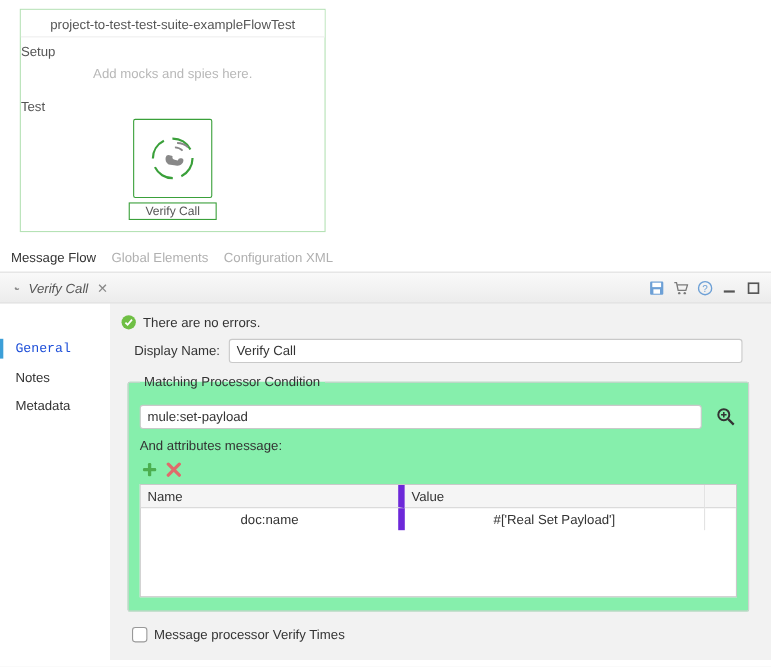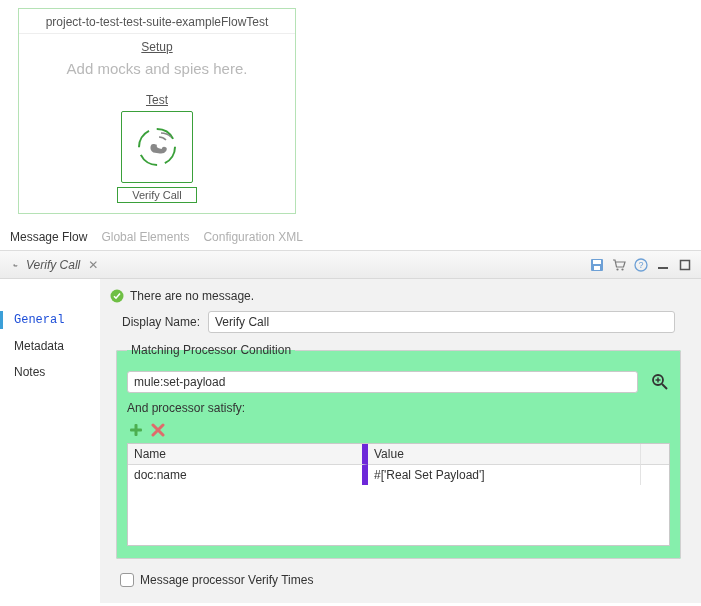--- a/index.html
+++ b/index.html
@@ -23,29 +23,27 @@
   }
   .flow-title {
     background: #fff;
     text-align: center;
     padding: 6px 4px 4px 4px;
     font-size: 12px;
     color: #555;
     border-bottom: 1px solid #eee;
   }
   .section-label {
-    text-align: center;
     font-size: 12px;
     color: #555;
     margin-top: 6px;
-    text-decoration: underline;
   }
   .section-hint {
     text-align: center;
-    font-size: 15px;
+    font-size: 12px;
     color: #b8b8b8;
     padding: 6px 10px 10px 10px;
   }
   .node-wrap {
     display: flex;
     flex-direction: column;
     align-items: center;
     margin: 4px auto 0 auto;
   }
   .node-box {
@@ -184,21 +182,21 @@
     font-size: 12px;
   }
   .ghead .gcell {
     background: #f5f5f5;
     border-bottom: 1px solid #d9d9d9;
     color: #333;
   }
   .gc-name { flex: 0 0 240px; border-right: 6px solid #6d28d9; }
   .gc-val  { flex: 1; border-right: 1px solid #e3e3e3; }
   .gc-end  { flex: 0 0 28px; }
-  .gbody { height: 80px; }
+  .gbody { height: 80px; text-align: center; }
   .gbody .grow .gcell { border-bottom: none; }
   .check-row {
     display:flex; align-items:center; gap:6px;
     margin: 14px 6px 0 10px;
   }
   .chk {
     width: 14px; height: 14px;
     border: 1px solid #999;
     border-radius: 3px;
     background: #fff;
@@ -281,31 +279,31 @@
             <rect x="1.5" y="1.5" width="9" height="9" fill="none" stroke="#555" stroke-width="1.5"></rect>
           </svg>
       </span>
     </div>
   </div>
 
   <div class="panel-body">
 
     <div class="sidetabs">
       <div class="sidetab active">General</div>
+      <div class="sidetab">Notes</div>
       <div class="sidetab">Metadata</div>
-      <div class="sidetab">Notes</div>
     </div>
 
     <div class="form">
       <div class="status-row">
         <svg width="14" height="14" viewBox="0 0 14 14">
           <circle cx="7" cy="7" r="6.5" fill="#6fbf44"></circle>
             <path d="M4 7.2l2 2 4-4.6" fill="none" stroke="#fff" stroke-width="1.6"></path>
         </svg>
-        <span class="status-text">There are no message.</span>
+        <span class="status-text">There are no errors.</span>
       </div>
 
       <div class="row">
         <span class="label">Display Name:</span>
         <input type="text" class="fld" value="Verify Call" style="">
       </div>
 
       <fieldset class="group">
         <legend>Matching Processor Condition</legend>
 
@@ -314,21 +312,21 @@
           <span class="mag-btn">
             <svg width="18" height="18" viewBox="0 0 18 18">
                 <circle cx="7" cy="7" r="5" fill="none" stroke="#333" stroke-width="1.8"></circle>
                 <line x1="11" y1="11" x2="16" y2="16" stroke="#333" stroke-width="2"></line>
                 <line x1="7" y1="4.5" x2="7" y2="9.5" stroke="#333" stroke-width="1.4"></line>
                 <line x1="4.5" y1="7" x2="9.5" y2="7" stroke="#333" stroke-width="1.4"></line>
               </svg>
           </span>
         </div>
 
-        <div class="sub">And processor satisfy:</div>
+        <div class="sub">And attributes message:</div>
 
         <div class="mini-tb">
           <span class="mini-btn">
             <svg width="14" height="14" viewBox="0 0 14 14">
                 <rect x="5.5" y="1" width="3" height="12" rx="1" fill="#4caf50"></rect>
                 <rect x="1" y="5.5" width="12" height="3" rx="1" fill="#4caf50"></rect>
               </svg>
           </span>
           <span class="mini-btn">
             <svg width="14" height="14" viewBox="0 0 14 14">

